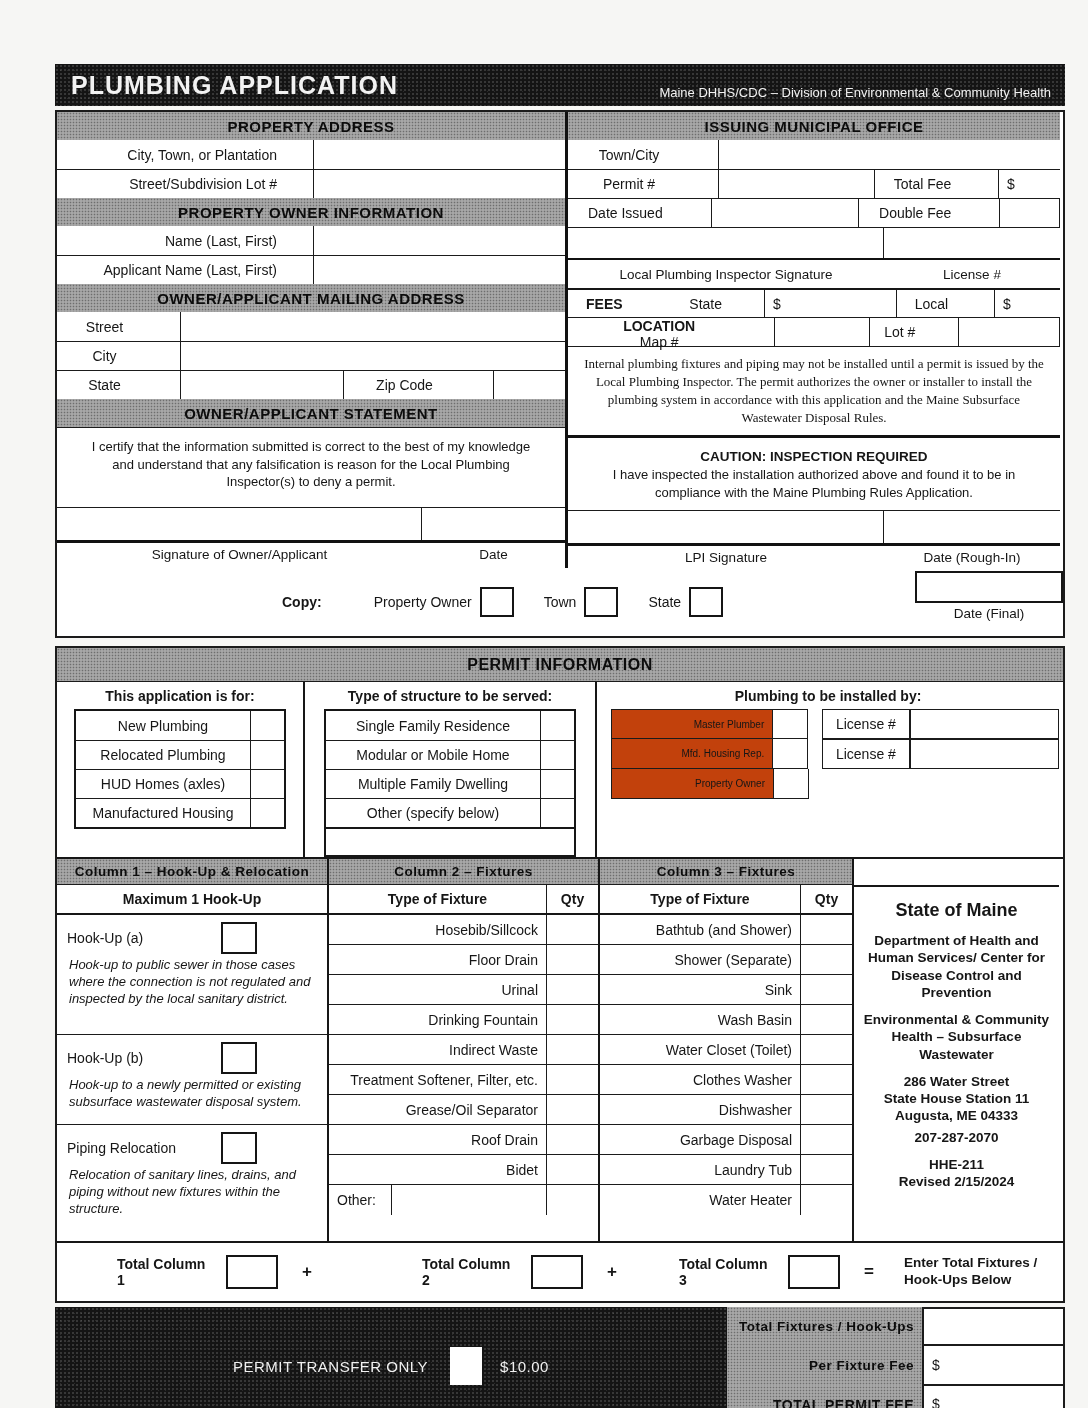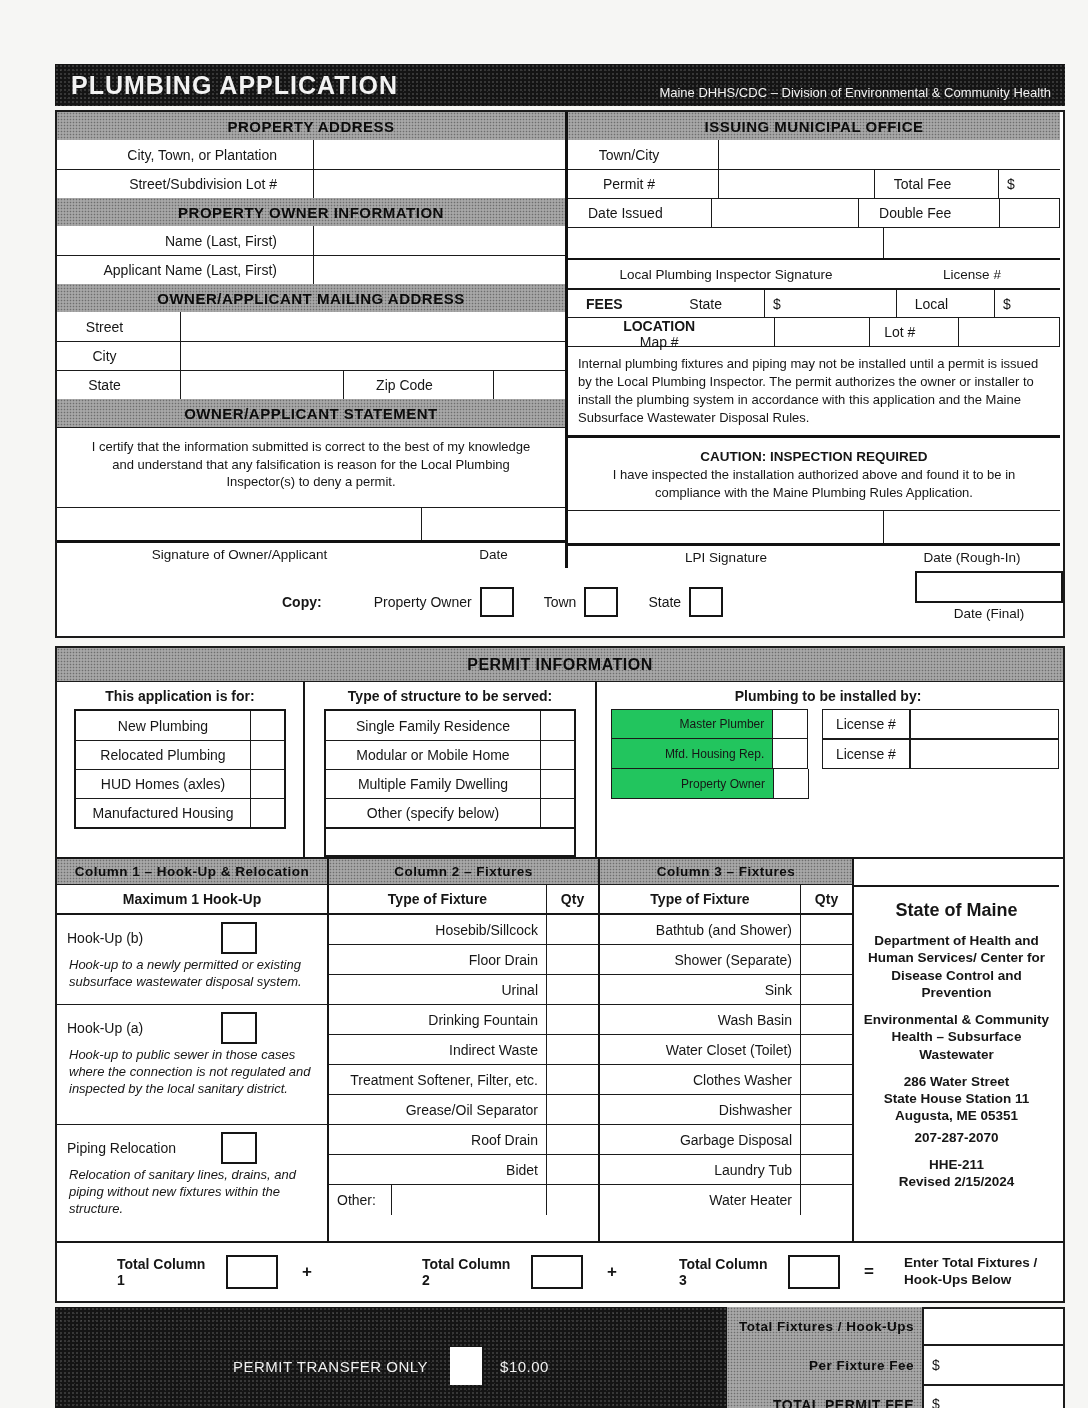--- a/index.html
+++ b/index.html
@@ -53,22 +53,22 @@
   .cols { display:flex; }
   .col-l { width:511px; border-right:3px solid #111; }
   .col-r { width:492px; }
   .h29 { height:29px; } .h22 { height:22px; }
 
   .statement { height:80px; border-top:1.5px solid #1b1b1b; font-size:13px;
                text-align:center; padding:10px 26px 0; line-height:1.35; }
   .caution { height:75px; border-top:3px solid #111; text-align:center; font-size:13px;
              padding:10px 24px 0; line-height:1.35; }
   .caution .ct { font-weight:bold; font-size:13.5px; }
-  .notice { height:89px; font-size:13px; text-align:left; padding:8px 10px 0; line-height:1.38;
-            border-top:1.5px solid #1b1b1b; }
+  .notice { height:89px; font-size:13px; text-align:center; padding:8px 10px 0; line-height:1.38;
+            border-top:1.5px solid #1b1b1b;font-family:Liberation Serif, serif; }
   .sigrow { display:flex; border-top:1.5px solid #1b1b1b; border-bottom:3px solid #111; }
   .sigrow .cell { height:32px; }
   .labels { display:flex; font-size:13.5px; }
   .labels div { display:flex; align-items:center; justify-content:center; }
 
   .copy-band { height:68px; position:relative; display:flex; align-items:center; font-size:14px; }
   .copy-band .cb { width:34px; height:30px; margin-left:8px; }
   .datefinal { position:absolute; right:0; top:3px; width:148px; text-align:center; font-size:13.5px; }
   .datefinal .dfbox { width:148px; height:32px; border:2px solid #151515; background:#fff; margin-bottom:3px; }
 
@@ -84,22 +84,22 @@
               font-weight:bold; font-size:14px; }
   .opt-table { border:2px solid #161616; margin:0 auto; }
   .opt-row { display:flex; height:29px; }
   .opt-row + .opt-row { border-top:1.5px solid #1b1b1b; }
   .opt-lab { flex:1; display:flex; align-items:center; justify-content:center; font-size:14px; }
   .opt-cb { width:34px; border-left:1.5px solid #1b1b1b; background:#fff; }
   .writein { height:28px; border:2px solid #161616; border-top:none; background:#fff; }
   .inst-row { display:flex; height:30px; }
   .inst-row + .inst-row { margin-top:0; }
   .inst-row > div { display:flex; align-items:center; }
-  .inst-lab { width:162px; justify-content:flex-end; padding-right:8px; font-size:12px;
-              border:1.5px solid #1b1b1b; border-right:none; background:#22c55e; }
+  .inst-lab { width:162px; justify-content:flex-end; padding-right:8px; font-size:10px;
+              border:1.5px solid #1b1b1b; border-right:none; background:#c2410c; }
   .inst-cb { width:36px; border:1.5px solid #1b1b1b; background:#fff; }
   .inst-lic { width:88px; justify-content:center; font-size:14px; border:1.5px solid #1b1b1b; border-left:none; background:#fff; }
   .inst-val { width:150px; border:1.5px solid #1b1b1b; border-left:1.5px solid #1b1b1b; background:#fff; }
 
   
   .fx-band { display:flex; border-top:2px solid #161616; }
   .fxcol { border-right:2px solid #161616; }
   .fx1 { width:272px; } .fx2 { width:271px; } .fx3 { width:254px; }
   .fx-gray { height:26px; font-size:13.5px; border-bottom:1.5px solid #1b1b1b; }
   .fx-subhead { height:30px; display:flex; align-items:center; border-bottom:2px solid #161616; font-weight:bold; font-size:14px; }
@@ -365,33 +365,33 @@
       </div>
     </div>
 
     <div class="fx-band">
 
       <div class="fxcol fx1">
         <div class="fx-gray gray-h">Column 1 – Hook-Up &amp; Relocation</div>
         <div class="fx-subhead">
             <div class="c">Maximum 1 Hook-Up</div>
           </div>
+        <div class="hk-block hk-a">
+          <div class="hk-top">
+            <span>Hook-Up (a)</span>
+            <span class="cb" style="width:36px; height:32px;"></span>
+          </div>
+          <div class="hk-desc">Hook-up to public sewer in those cases where the connection is not regulated and inspected by the local sanitary district.</div>
+        </div>
         <div class="hk-block hk-b">
           <div class="hk-top">
             <span>Hook-Up (b)</span>
             <span class="cb" style="width:36px; height:32px;"></span>
           </div>
           <div class="hk-desc">Hook-up to a newly permitted or existing subsurface wastewater disposal system.</div>
-        </div>
-        <div class="hk-block hk-a">
-          <div class="hk-top">
-            <span>Hook-Up (a)</span>
-            <span class="cb" style="width:36px; height:32px;"></span>
-          </div>
-          <div class="hk-desc">Hook-up to public sewer in those cases where the connection is not regulated and inspected by the local sanitary district.</div>
         </div>
         <div class="hk-block hk-c">
           <div class="hk-top">
             <span>Piping Relocation</span>
             <span class="cb" style="width:36px; height:32px;"></span>
           </div>
           <div class="hk-desc">Relocation of sanitary lines, drains, and piping without new fixtures within the structure.</div>
         </div>
       </div>
 
@@ -492,21 +492,21 @@
           </div>
       </div>
 
       <div class="statecol">
         <div class="statebox">
           <div class="sm-title">State of Maine</div>
           <p>Department of Health and Human Services/ Center for Disease Control and Prevention</p>
           <p>Environmental &amp; Community Health – Subsurface Wastewater</p>
           <div>286 Water Street</div>
           <div>State House Station 11</div>
-          <div>Augusta, ME 05351</div>
+          <div>Augusta, ME 04333</div>
           <p style="margin-top:4px;">207-287-2070</p>
           <div style="margin-top:8px;">HHE-211</div>
           <div>Revised 2/15/2024</div>
         </div>
       </div>
     </div>
 
     <div class="totals">
       <span style="margin-left:60px;">Total Column 1</span>
       <span class="tot-box"></span>

